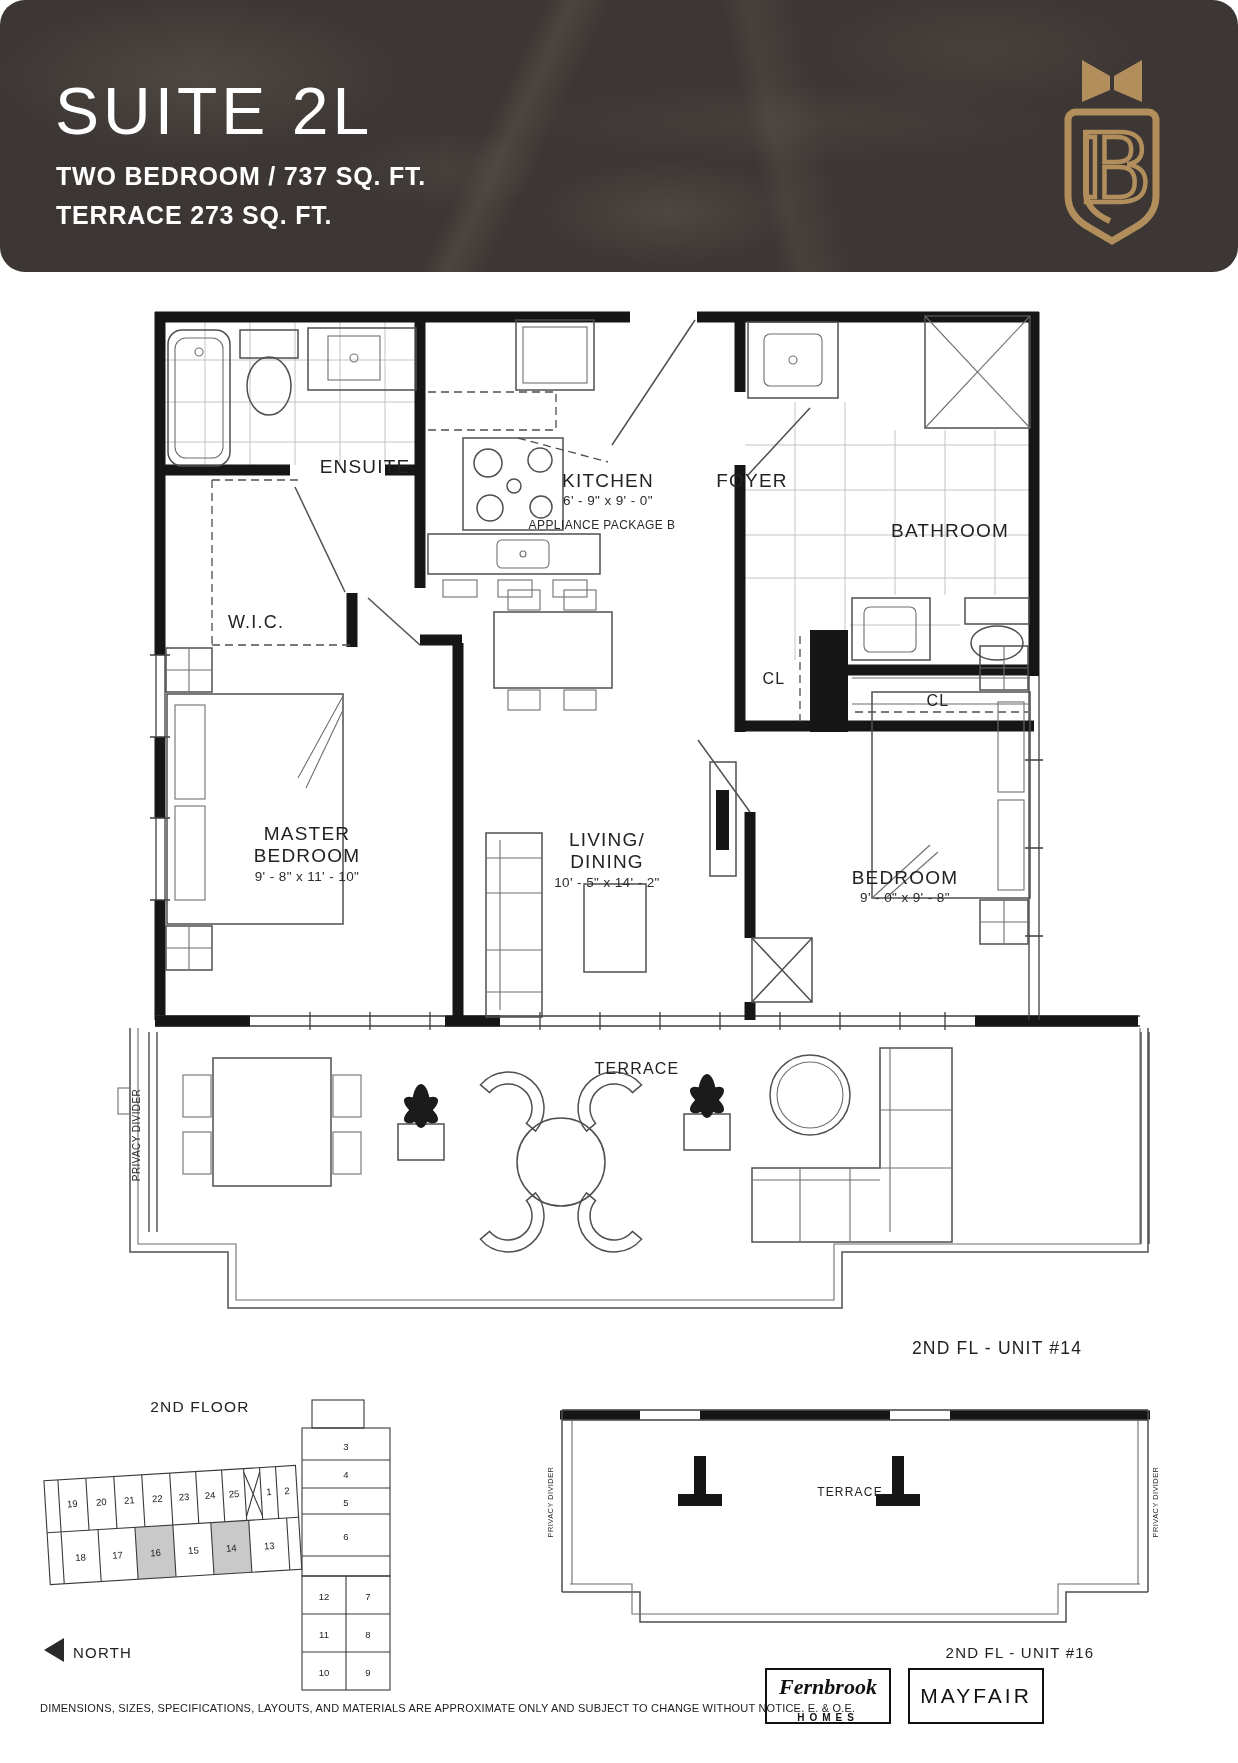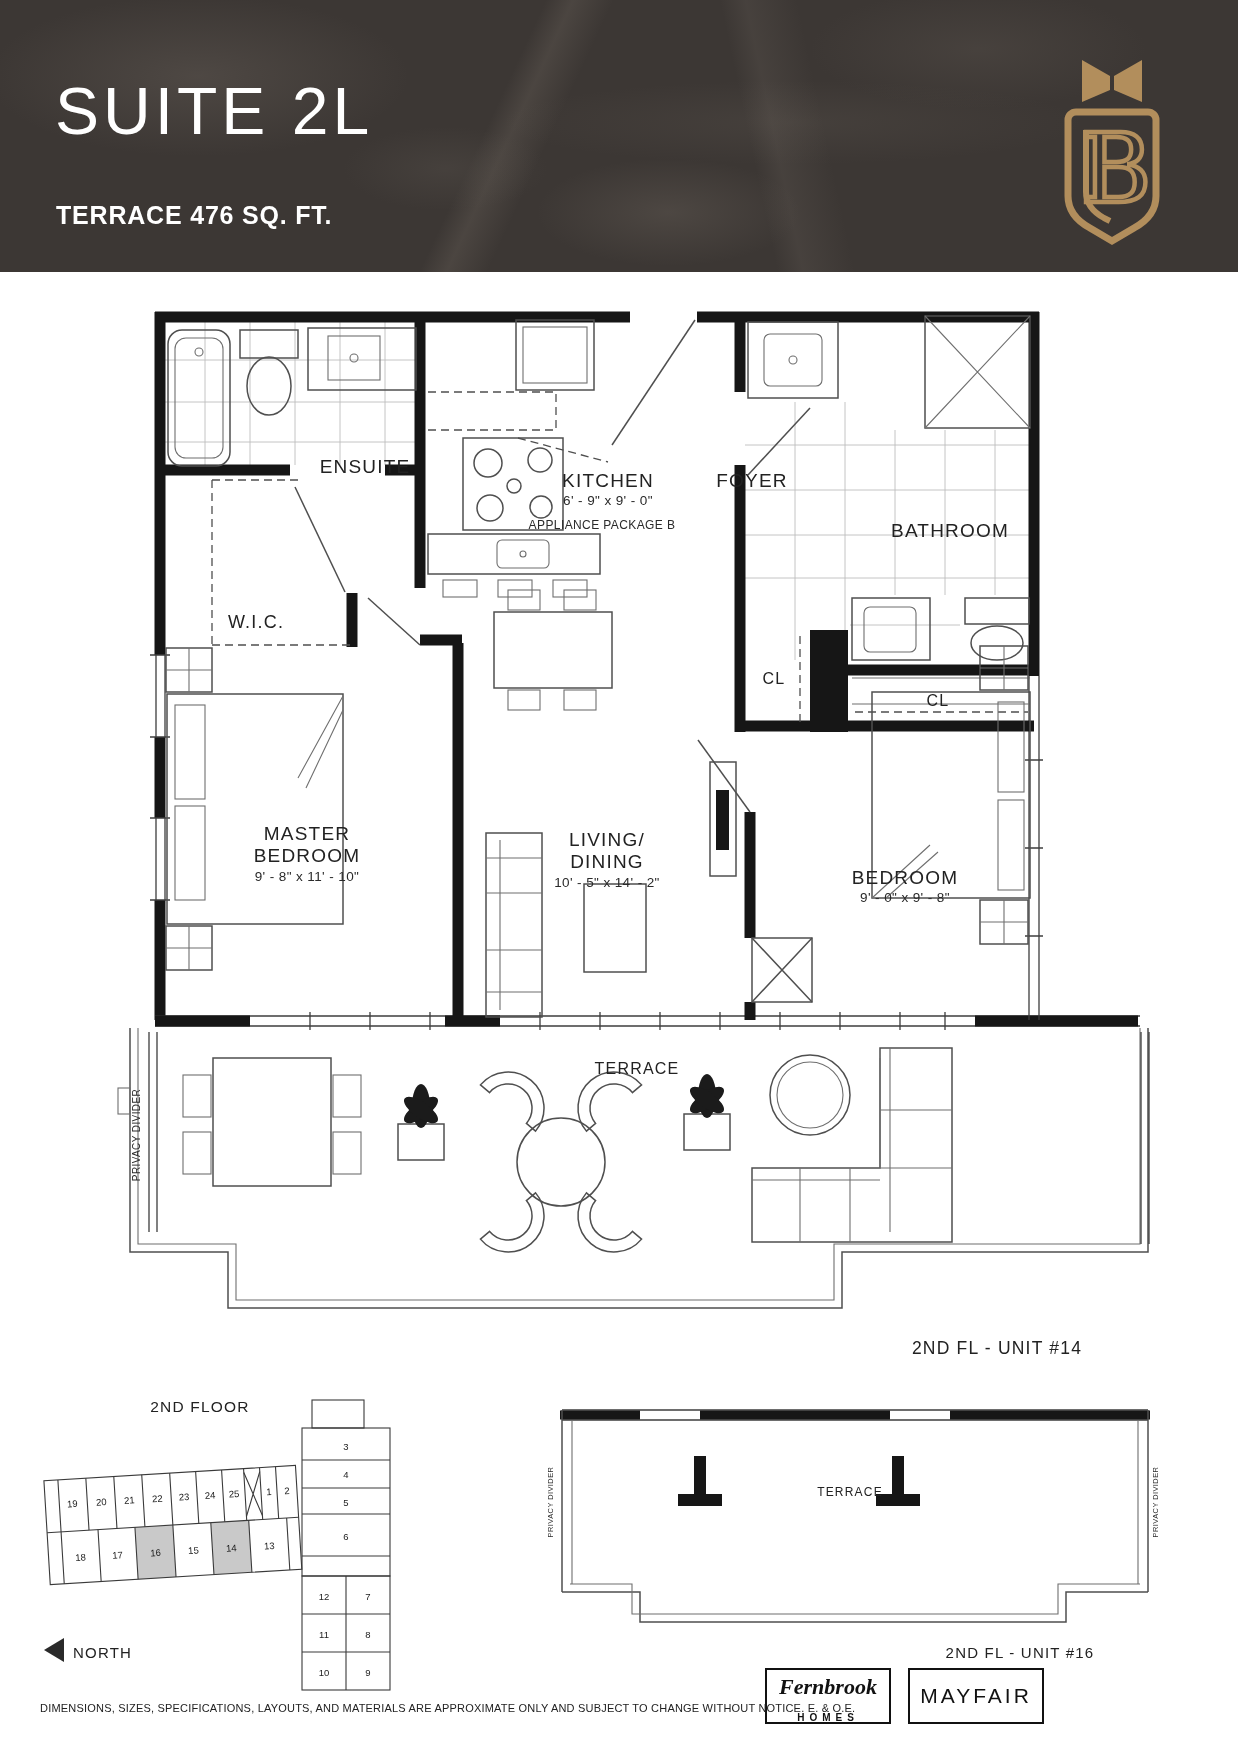--- a/index.html
+++ b/index.html
@@ -7,21 +7,21 @@
         font-family:"Liberation Sans", sans-serif;overflow:hidden;}
   
   .banner{position:absolute;left:0;top:0;width:1238px;height:272px;background-color:#3c3734;
     background-image:
       radial-gradient(ellipse 340px 130px at 16% 28%, rgba(125,116,108,.28), transparent 62%),
       radial-gradient(ellipse 220px 90px at 54% 78%, rgba(145,135,124,.20), transparent 60%),
       radial-gradient(ellipse 280px 100px at 79% 18%, rgba(104,96,89,.25), transparent 60%),
       radial-gradient(ellipse 170px 70px at 36% 62%, rgba(92,86,80,.30), transparent 60%),
       radial-gradient(ellipse 420px 60px at 64% 45%, rgba(150,140,128,.10), transparent 70%),
       linear-gradient(115deg, transparent 40%, rgba(168,156,142,.14) 42%, transparent 45%),
-      linear-gradient(78deg, transparent 60%, rgba(150,140,130,.12) 62%, transparent 66%);}
+      linear-gradient(78deg, transparent 60%, rgba(150,140,130,.12) 62%, transparent 66%); border-radius: 25px;}
   .banner-title{position:absolute;left:55px;top:78px;color:#fff;font-size:66px;font-weight:300;
       letter-spacing:4px;line-height:1;}
   .banner-sub{position:absolute;left:56px;color:#fff;font-weight:700;font-size:25px;letter-spacing:.8px;}
   .sub1{top:162px;} .sub2{top:201px;}
   .brand-logo{position:absolute;left:1042px;top:50px;width:140px;height:200px;}
   
   svg{font-family:"Liberation Sans", sans-serif;}
   .wall{stroke:#161616;stroke-width:11;fill:none;}
   .wallthin{stroke:#161616;stroke-width:9;fill:none;}
   .blk{fill:#161616;stroke:none;}
@@ -46,21 +46,22 @@
   .disclaimer{position:absolute;left:40px;top:1702px;font-size:11px;color:#222;
      letter-spacing:.2px;font-weight:400;}
 </style>
 </head>
 <body>
 
 <div class="page">
 
   <div class="banner">
     <div class="banner-title">SUITE 2L</div>
-    <div class="banner-sub sub2">TERRACE 476 SQ. FT.</div>
+    <div class="banner-sub sub1">TWO BEDROOM  / 737 SQ. FT.</div>
+    <div class="banner-sub sub2">TERRACE 273 SQ. FT.</div>
     <svg class="brand-logo" viewBox="0 0 140 200">
       <g stroke="#b28e5c" fill="none" stroke-width="7">
         <polygon points="40,10 68,26 68,40 40,52" fill="#b28e5c" stroke="none"></polygon>
         <polygon points="100,10 72,26 72,40 100,52" fill="#b28e5c" stroke="none"></polygon>
         <path d="M34,62 H106 A8,8 0 0 1 114,70 V146 Q114,166 92,178 L70,191 48,178 Q26,166 26,146 V70 A8,8 0 0 1 34,62 Z"></path>
         <path d="M44,80 V142 Q44,158 62,168 L68,171" stroke-width="6"></path>
       </g>
       <text x="74" y="152" text-anchor="middle" font-family="DejaVu Serif, serif" font-size="96" fill="none" stroke="#b28e5c" stroke-width="4.5">B</text>
     </svg>
   </div>

